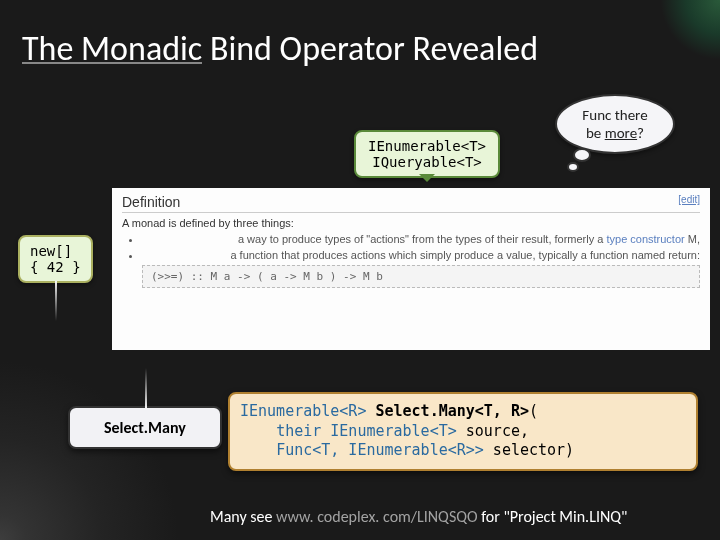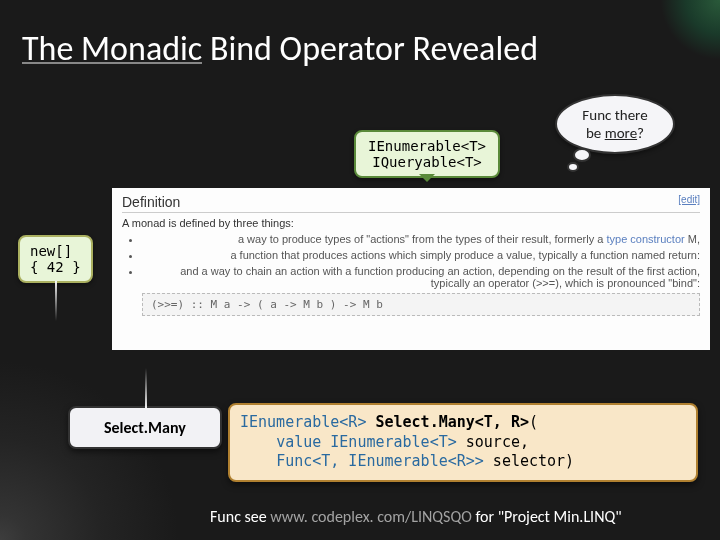--- a/index.html
+++ b/index.html
@@ -145,21 +145,20 @@
     position: absolute; top: 392px; left: 228px;
     width: 470px;
     background: #f9e7c8;
     border: 2px solid #b08030;
     border-radius: 8px;
     padding: 8px 10px;
     font-family: Consolas, monospace;
     font-size: 15px;
     line-height: 1.3;
     box-shadow: 0 3px 6px rgba(0,0,0,0.5);
-    margin-top: 11px;
   }
   .code-callout .t-type { color: #2a6aa0; }
   .code-callout .t-kw   { color: #2a6aa0; }
   .code-callout b { font-weight: bold; color: #000; }
 
   .footnote {
     position: absolute; bottom: 14px; left: 210px;
     color: #fff; font-size: 16px;
   }
   .footnote .lnk { color: #a3a3a3; }
@@ -191,33 +190,30 @@
     <span>Definition</span>
     <span class="edit">[edit]</span>
   </div>
   <div>A monad is defined by three things:</div>
   <ul>
     <li>
       <span>a way to produce types of "actions" from the types of their result, formerly a </span><span class="linklike">type constructor</span><span> M,</span>
     </li>
     <li>a function that produces actions which simply produce a value, typically a function named return:</li>
   </ul>
-  <ul>
-    <li>and a way to chain an action with a function producing an action, depending on the result of the first action, typically an operator (&gt;&gt;=), which is pronounced "bind":</li>
-  </ul>
   <div class="wiki-code">(&gt;&gt;=)  :: M a -&gt; ( a -&gt; M b ) -&gt; M b</div>
 </div>
 
 <div class="sm-callout">
   <b>Select.Many</b>
 </div>
 
 <div class="code-callout">
   <span class="t-type">IEnumerable&lt;R&gt;</span>
   <b> <span>Select.Many&lt;T, R&gt;</span></b><span>(</span><br>
-  &nbsp;&nbsp;&nbsp;&nbsp;<span class="t-kw">value</span>
+  &nbsp;&nbsp;&nbsp;&nbsp;<span class="t-kw">their</span>
   <span class="t-type">IEnumerable&lt;T&gt;</span><span> source,</span><br>
   &nbsp;&nbsp;&nbsp;&nbsp;<span class="t-type">Func&lt;T, IEnumerable&lt;R&gt;&gt;</span><span> selector)</span>
 </div>
 
 <div class="footnote">
-  <span>Func see </span><span class="lnk">www. codeplex. com/LINQSQO</span><span> for "Project Min.LINQ"</span>
+  <span>Many see </span><span class="lnk">www. codeplex. com/LINQSQO</span><span> for "Project Min.LINQ"</span>
 </div>
 
 </body></html>

